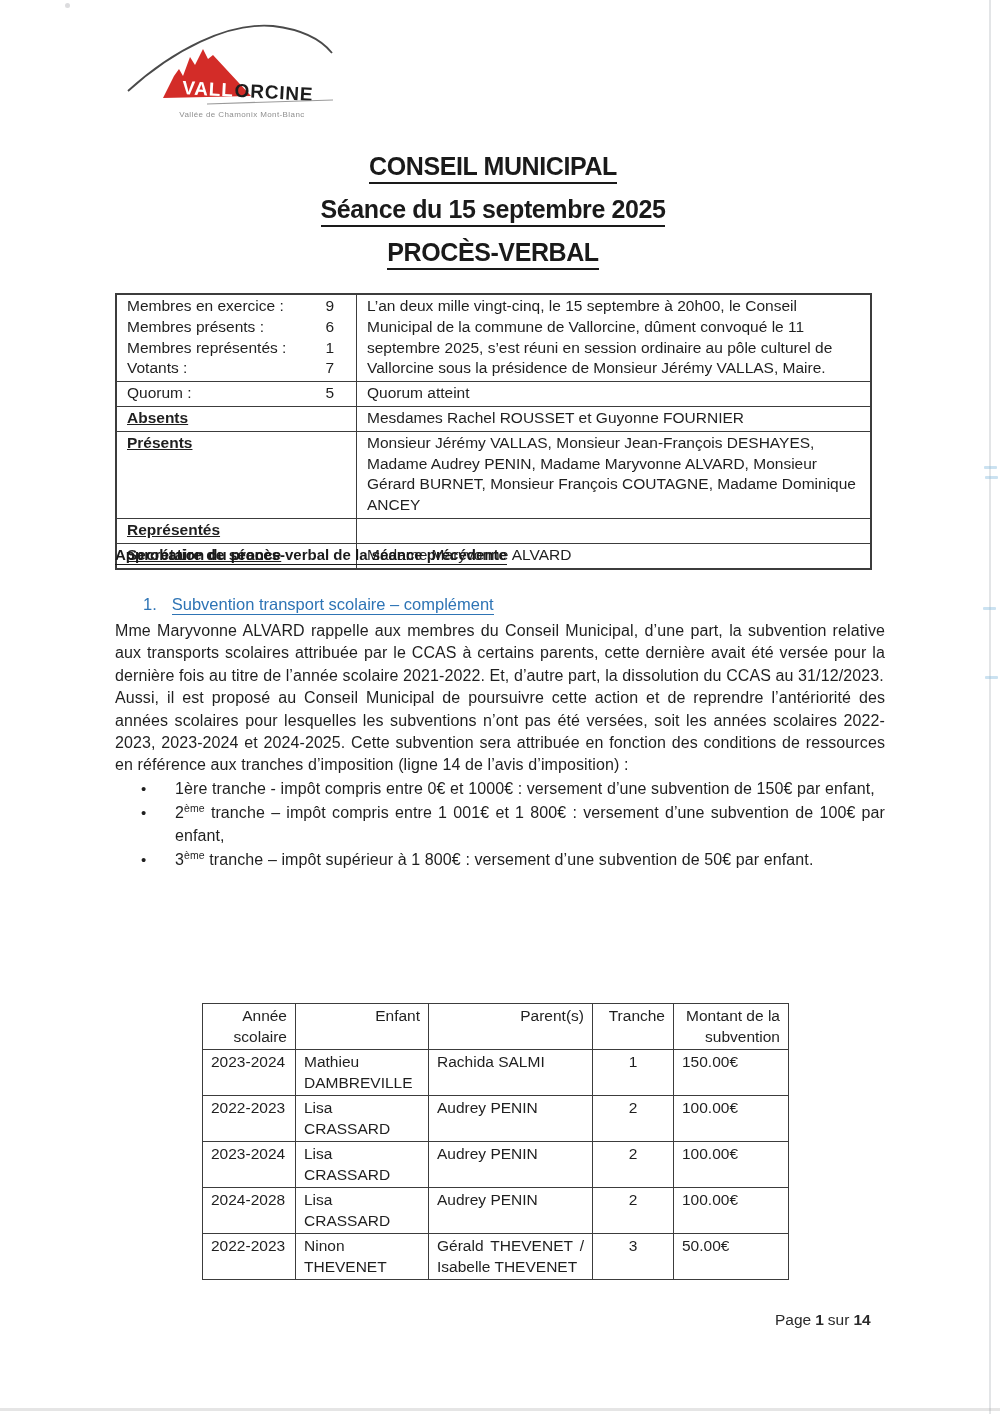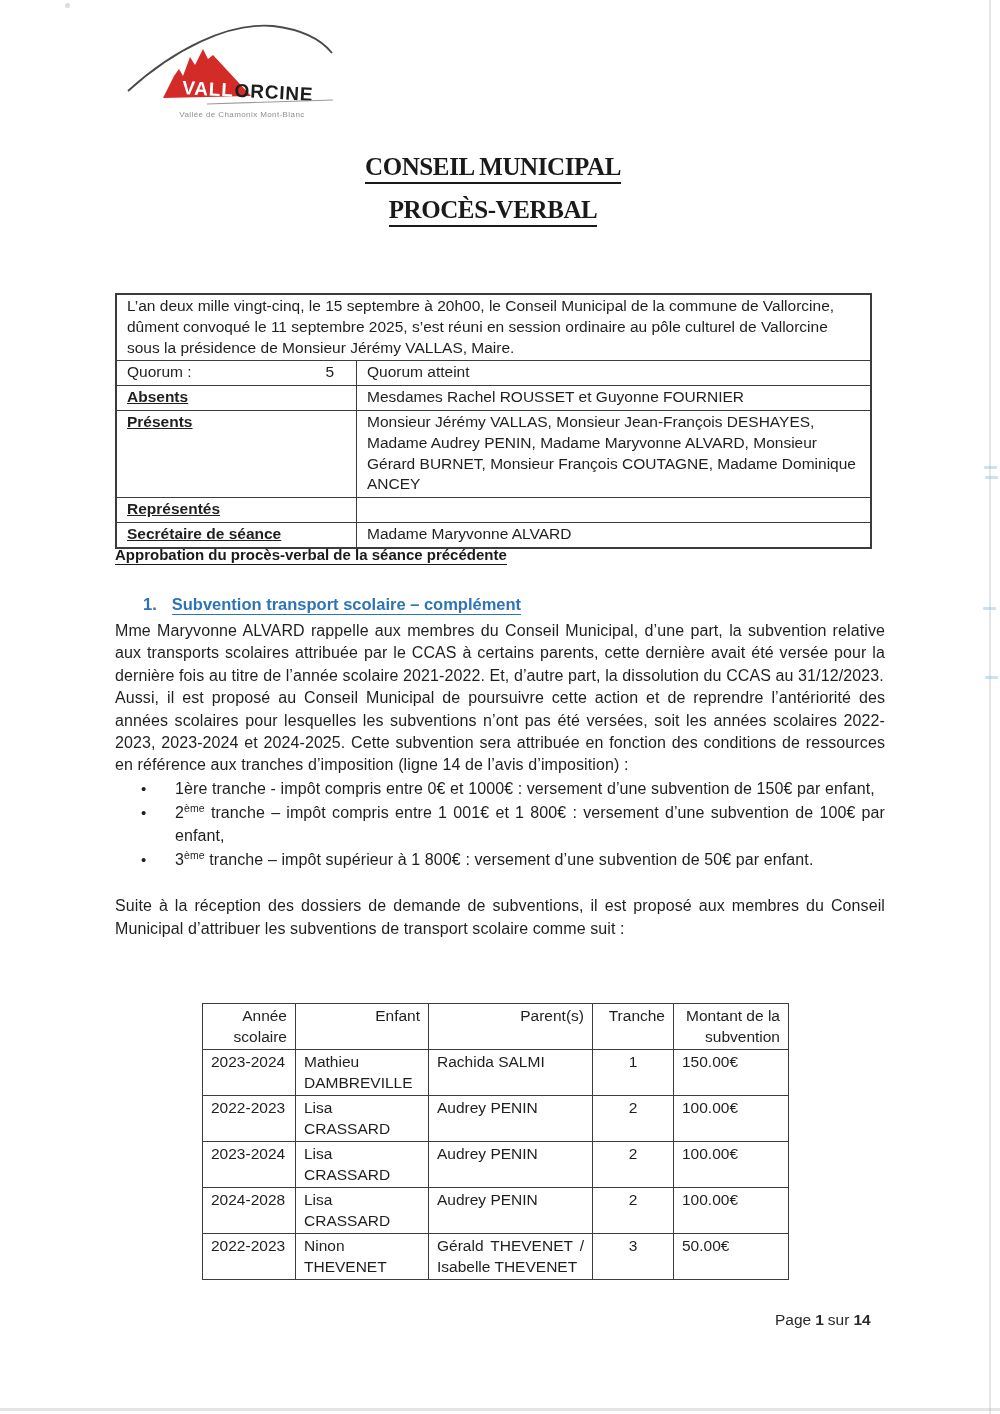--- a/index.html
+++ b/index.html
@@ -13,37 +13,37 @@
   .scan-line-right{position:absolute;left:989px;top:0;width:2px;height:1414px;background:rgba(175,180,186,0.35);}
   .scan-line-bottom{position:absolute;left:0;top:1408px;width:1000px;height:3px;background:rgba(160,160,160,0.28);}
   .scan-dash{position:absolute;width:13px;height:3px;background:rgba(140,190,225,0.45);border-radius:1px;}
   .scan-speck{position:absolute;left:65px;top:3px;width:5px;height:5px;background:rgba(185,185,190,0.5);border-radius:50%;}
 
   
   .logo{position:absolute;left:118px;top:20px;width:230px;height:108px;}
 
   
   .title-block{position:absolute;left:0;top:153px;width:986px;text-align:center;}
-  .title-line{margin:0 0 12px 0;font-size:25px;font-weight:bold;color:#1a1a1a;letter-spacing:-0.4px;line-height:27px;font-family:Liberation Serif, serif;}
+  .title-line{margin:0 0 12px 0;font-size:25px;font-weight:bold;color:#1a1a1a;letter-spacing:-0.4px;line-height:27px;}
   .title-line .u{display:inline-block;border-bottom:2.5px solid #1a1a1a;padding-bottom:2px;}
 
   
   .info-table{position:absolute;left:115px;top:293px;width:757px;border:2px solid #3c3c3c;box-sizing:border-box;font-size:15.5px;line-height:20.8px;color:#1f1f1f;}
   .it-row{display:flex;border-top:1.5px solid #3c3c3c;}
   .it-row:first-child{border-top:none;}
   .it-left{width:240px;flex:0 0 240px;border-right:1.5px solid #3c3c3c;padding:1px 8px 2px 10px;box-sizing:border-box;}
   .it-left.stats{padding-right:22px;}
   .it-right{flex:1;padding:1px 10px 2px 10px;box-sizing:border-box;}
   .stat{display:flex;justify-content:space-between;}
   .lbl-bu{font-weight:bold;text-decoration:underline;}
 
   
   .approbation{position:absolute;left:115px;top:546px;font-size:15px;font-weight:bold;color:#1a1a1a;}
   .approbation .u{border-bottom:1.8px solid #1a1a1a;padding-bottom:1px;}
-  .item-heading{position:absolute;left:143px;top:595px;font-size:16.5px;font-weight:bold;color:#2e74b5;}
+  .item-heading{position:absolute;left:143px;top:595px;font-size:16.5px;font-weight:normal;color:#2e74b5;}
   .item-heading .num{margin-right:15px;}
   .item-heading .u{border-bottom:1.8px solid #2e74b5;padding-bottom:1px;}
 
   
   .body-text{position:absolute;left:115px;top:620px;width:770px;font-size:16px;line-height:22.4px;color:#1f1f1f;text-align:justify;letter-spacing:0.1px;}
   .para{margin:0;}
   .bullets{margin:1px 0 0 0;padding:0;list-style:none;}
   .bullet{display:flex;margin:0 0 2px 0;}
   .bullet-marker{flex:0 0 34px;margin-left:26px;font-size:15px;}
   .bullet-body{flex:1;text-align:justify;}
@@ -81,25 +81,44 @@
       <path d="M 10,71 C 55,30 110,2 155,6 C 180,9 202,18 214,33" fill="none" stroke="#4a4a4a" stroke-width="1.8"></path>
       <polygon points="45,78 56,56 61,49 65,56 72,37 77,45 85,29 90,39 95,35 133,76" fill="#d32c28"></polygon>
       <text x="64" y="74" transform="rotate(3 64 74)" font-size="19" font-weight="bold" letter-spacing="0.8" font-family="Liberation Sans, DejaVu Sans, sans-serif"><tspan fill="#ffffff">VALL</tspan><tspan fill="#1d1d1d" dx="1">ORCINE</tspan></text>
       <line x1="89" y1="84" x2="215" y2="80" stroke="#9a9a9a" stroke-width="1.2"></line>
       <text x="124" y="97" text-anchor="middle" font-size="8" letter-spacing="0.4" fill="#8f8f8f" font-family="Liberation Sans, DejaVu Sans, sans-serif">Vallée de Chamonix Mont-Blanc</text>
     </svg>
   </div>
 
   <div class="title-block">
     <div class="title-line"><span class="u">CONSEIL MUNICIPAL</span></div>
+    <div class="title-line"><span class="u">Séance du 15 septembre 2025</span></div>
     <div class="title-line"><span class="u">PROCÈS-VERBAL</span></div>
   </div>
 
   <section class="info-table">
     <div class="it-row">
+      <div class="it-left stats">
+        <div class="stat">
+            <span>Membres en exercice :</span>
+            <span>9</span>
+          </div>
+        <div class="stat">
+            <span>Membres présents :</span>
+            <span>6</span>
+          </div>
+        <div class="stat">
+            <span>Membres représentés :</span>
+            <span>1</span>
+          </div>
+        <div class="stat">
+            <span>Votants :</span>
+            <span>7</span>
+          </div>
+      </div>
       <div class="it-right">L’an deux mille vingt-cinq, le 15 septembre à 20h00, le Conseil Municipal de la commune de Vallorcine, dûment convoqué le 11 septembre 2025, s’est réuni en session ordinaire au pôle culturel de Vallorcine sous la présidence de Monsieur Jérémy VALLAS, Maire.</div>
     </div>
     <div class="it-row">
       <div class="it-left stats">
         <div class="stat">
             <span>Quorum :</span>
             <span>5</span>
           </div>
       </div>
       <div class="it-right">Quorum atteint</div>
@@ -136,21 +155,20 @@
       </li>
       <li class="bullet">
         <span class="bullet-marker">•</span>
         <div class="bullet-body"><span>2</span><sup>ème</sup><span> tranche – impôt compris entre 1 001€ et 1 800€ : versement d’une subvention de 100€ par enfant,</span></div>
       </li>
       <li class="bullet">
         <span class="bullet-marker">•</span>
         <div class="bullet-body"><span>3</span><sup>ème</sup><span> tranche – impôt supérieur à 1 800€ : versement d’une subvention de 50€ par enfant.</span></div>
       </li>
     </ul>
-    <p class="para para-last">Suite à la réception des dossiers de demande de subventions, il est proposé aux membres du Conseil Municipal d’attribuer les subventions de transport scolaire comme suit :</p>
   </div>
 
   <table class="sub-table">
     <colgroup>
       <col style="width:93px">
         <col style="width:133px">
         <col style="width:164px">
         <col style="width:81px">
         <col style="width:115px">
     </colgroup>

